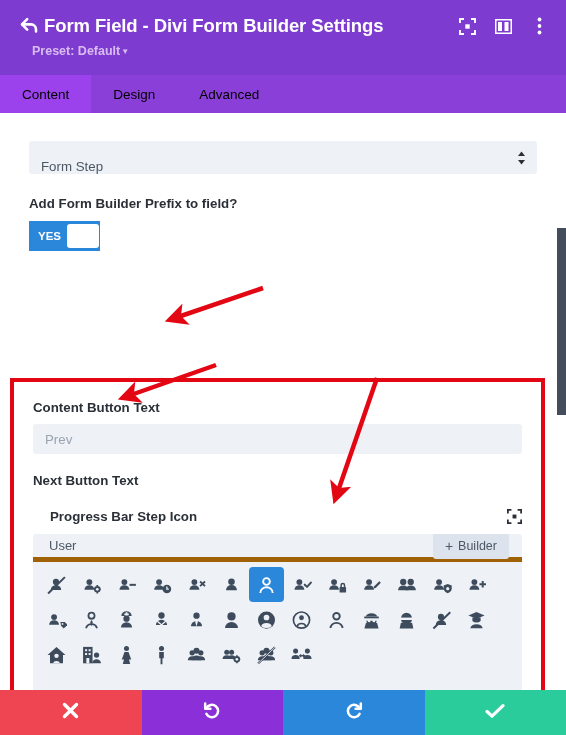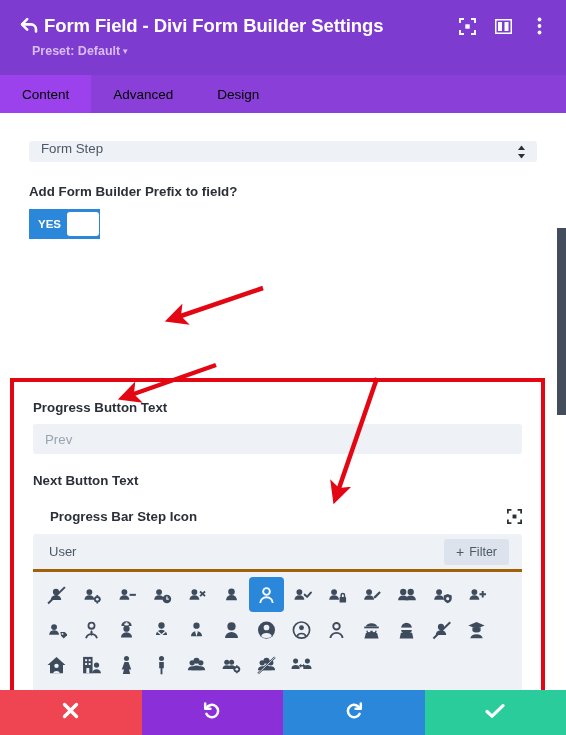--- a/index.html
+++ b/index.html
@@ -82,25 +82,25 @@
   }
   .field-label {
     font-size: 13.3px;
     font-weight: bold;
     color: #2b3038;
   }
   .section-pad { padding: 0 29px; }
 
   .select-box {
     margin-top: 10px;
-    height: 21px;
+    height: 33px;
     background: #eef1f6;
     border-radius: 3px;
     display: flex;
-    align-items: flex-start;
+    align-items: flex-end;
     padding: 0 12px;
     font-size: 13.3px;
     color: #4c5866;
     position: relative;
     cursor: pointer;
   }
   .select-arrows {
     position: absolute; right: 11px; top: 50%;
     transform: translateY(-50%);
     display: flex; flex-direction: column; gap: 2px;
@@ -161,23 +161,23 @@
   
   .icon-picker {
     margin-top: 10px;
     background: #eef1f6;
     border-radius: 3px;
     height: 222px;
     overflow: hidden;
   }
   .picker-head {
     display: flex; align-items: center; justify-content: space-between;
-    height: 38px;
+    height: 28px;
     padding: 0 13px 0 16px;
-    border-bottom: 3px solid #a16207;
+    border-bottom: 5px solid #a16207;
   }
   .picker-cat { font-size: 13px; color: #4c5866; cursor: pointer;}
   .filter-btn {
     background: #dde3ec;
     border-radius: 3px;
     height: 26px;
     display: flex; align-items: center; gap: 5px;
     padding: 0 12px;
     font-size: 12.5px;
     color: #4c5866;
@@ -277,22 +277,22 @@
         </div>
       </div>
     </div>
     <div class="preset">
       <span>Preset: Default</span><span class="caret">▼</span>
     </div>
   </div>
 
   <div class="tabs">
     <div class="tab active">Content</div>
+    <div class="tab">Design</div>
     <div class="tab">Advanced</div>
-    <div class="tab">Design</div>
   </div>
 
   <div class="body">
 
     <div class="section-pad" style="padding-top:18px;">
       <div class="select-box">
         <span>Form Step</span>
         <span class="select-arrows">
           <svg width="9" height="14" viewBox="0 0 9 14">
               <path d="M4.5 0.5 L8 5 H1 Z" fill="#2b3038"></path>
@@ -307,21 +307,21 @@
       <div class="toggle">
         <span class="lbl">YES</span>
         <span class="knob"></span>
       </div>
     </div>
 
     <div class="red-box">
       <div class="red-box-inner">
 
         <div>
-          <div class="field-label">Progress Button Text</div>
+          <div class="field-label">Content Button Text</div>
           <div class="text-input">
             <span>Prev</span>
           </div>
         </div>
 
         <div style="margin-top:19px;">
           <div class="field-label">Next Button Text</div>
         </div>
 
         <div class="pbsi-row">
@@ -332,21 +332,21 @@
               <rect x="6.3" y="6.3" width="4.4" height="4.4" fill="#2b3038"></rect>
             </svg>
           </div>
         </div>
 
         <div class="icon-picker">
           <div class="picker-head">
             <span class="picker-cat">User</span>
             <span class="filter-btn">
               <span class="plus">+</span>
-              <span>Filter</span>
+              <span>Builder</span>
             </span>
           </div>
           <div class="icon-grid" id="icon-grid">
               <div class="icon-cell">
                 <svg width="21" height="20" viewBox="0 0 19 19">
                   <circle cx="9" cy="6.58" r="2.945" fill="#3d4b5c"></circle>
                   <path d="M4.0600000000000005,14.18 a4.9399999999999995,4.5447999999999995 0 0 1 9.879999999999999,0 Z" fill="#3d4b5c"></path>
                   <path d="M1.5,17.5 L17.5,2" stroke="#3d4b5c" stroke-width="1.9"></path>
                 </svg>
               </div>

